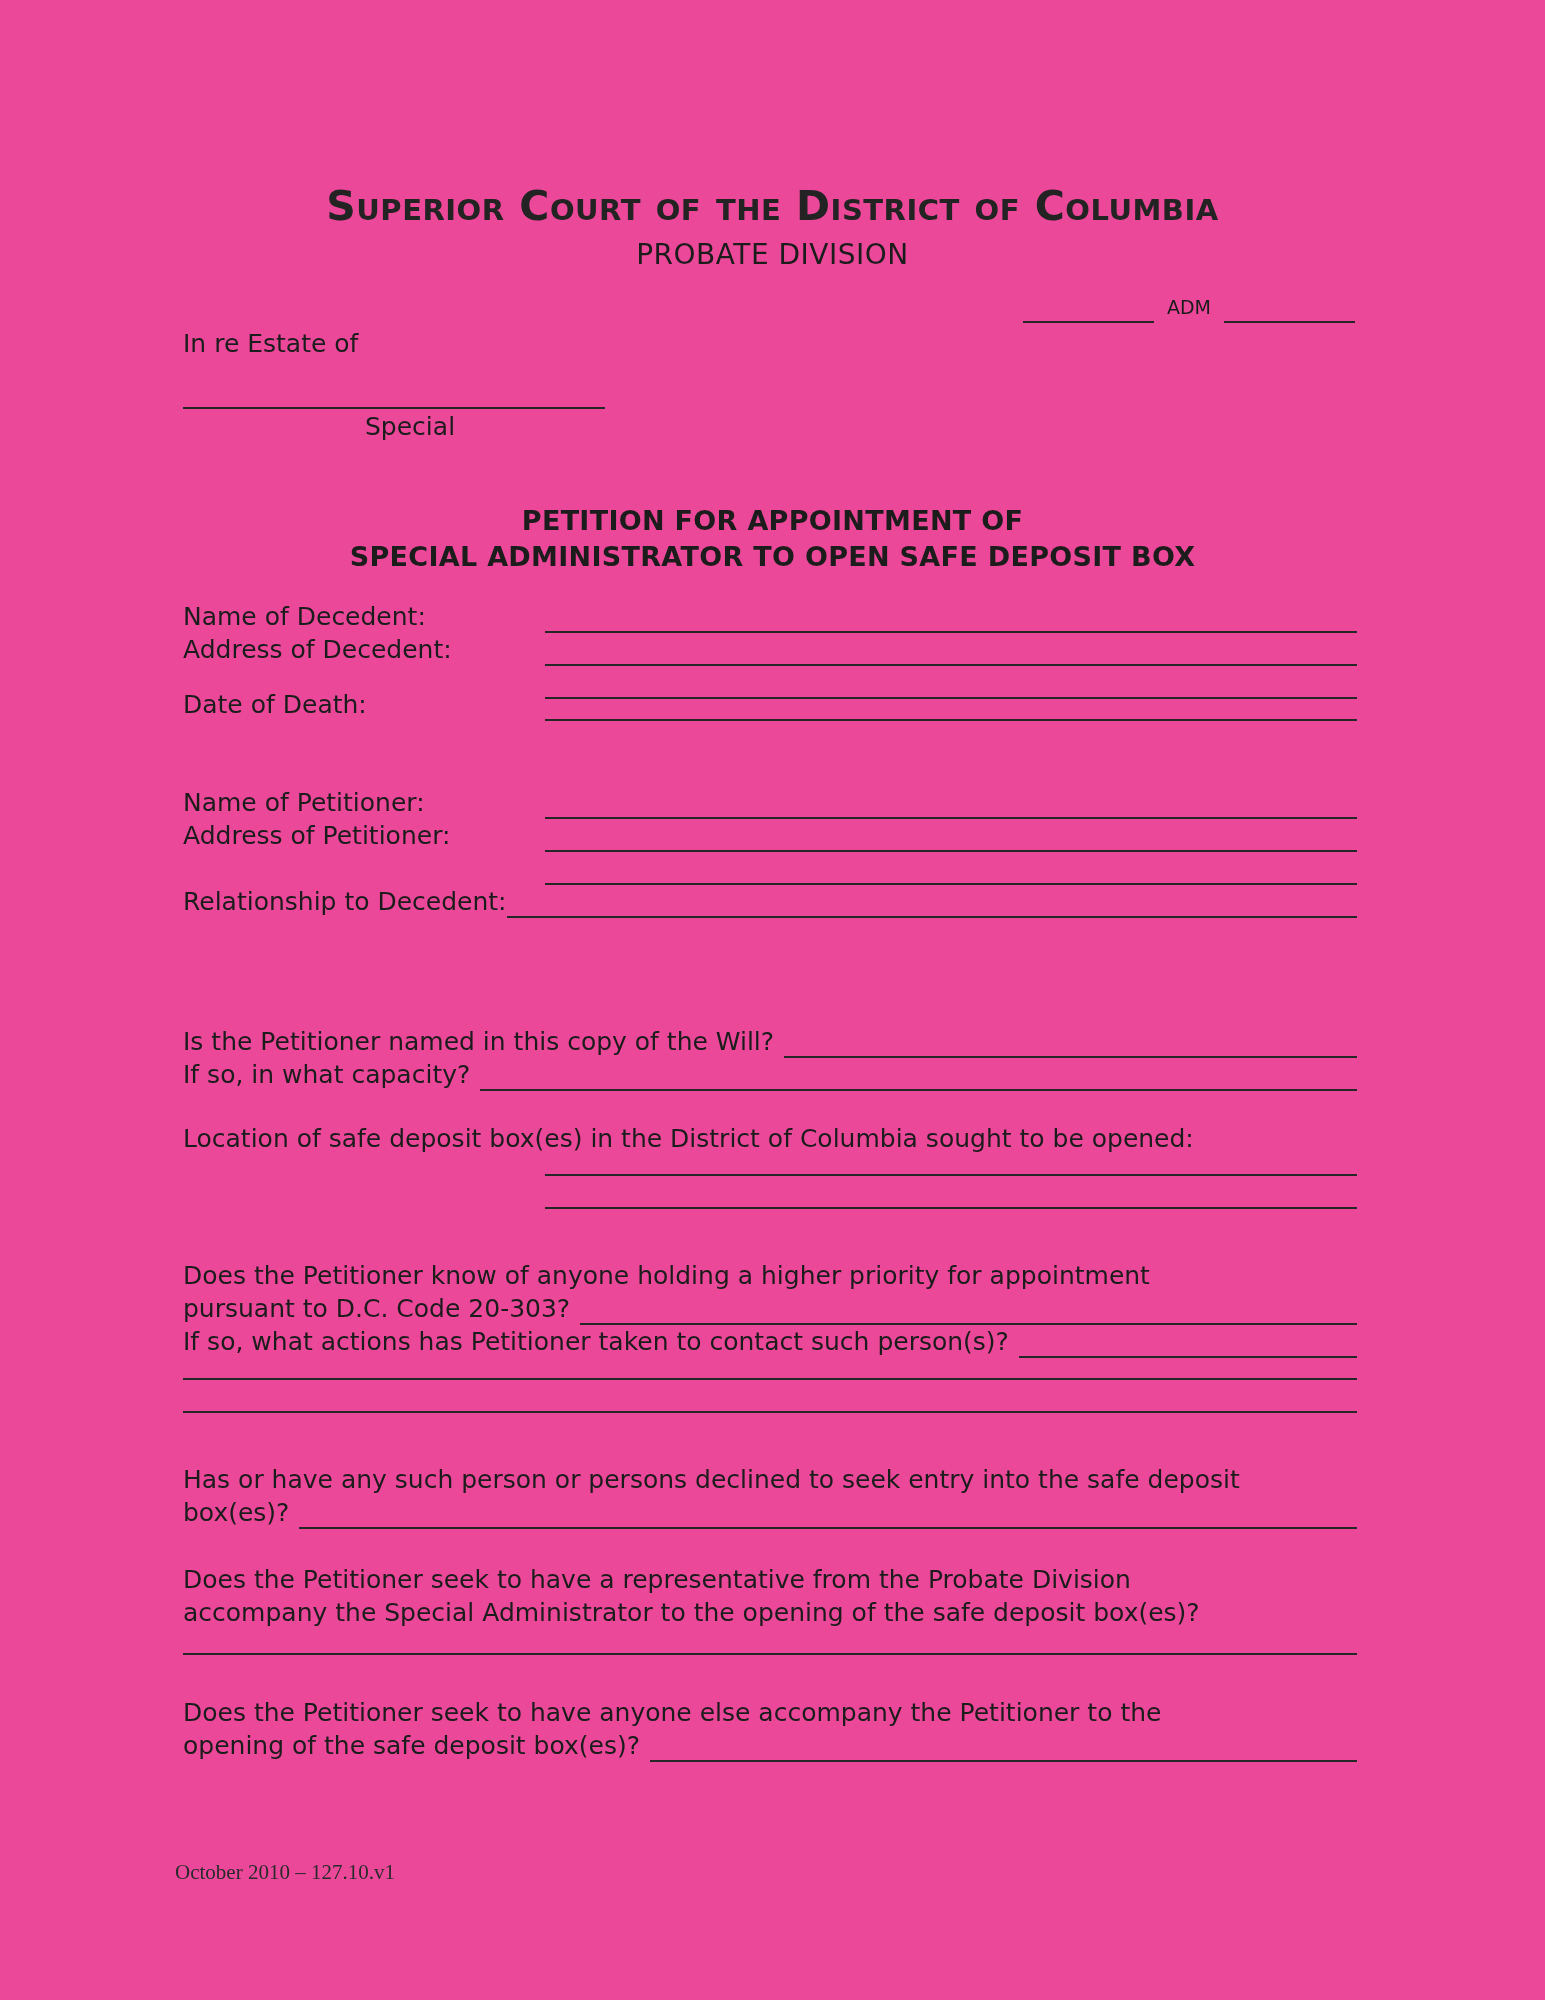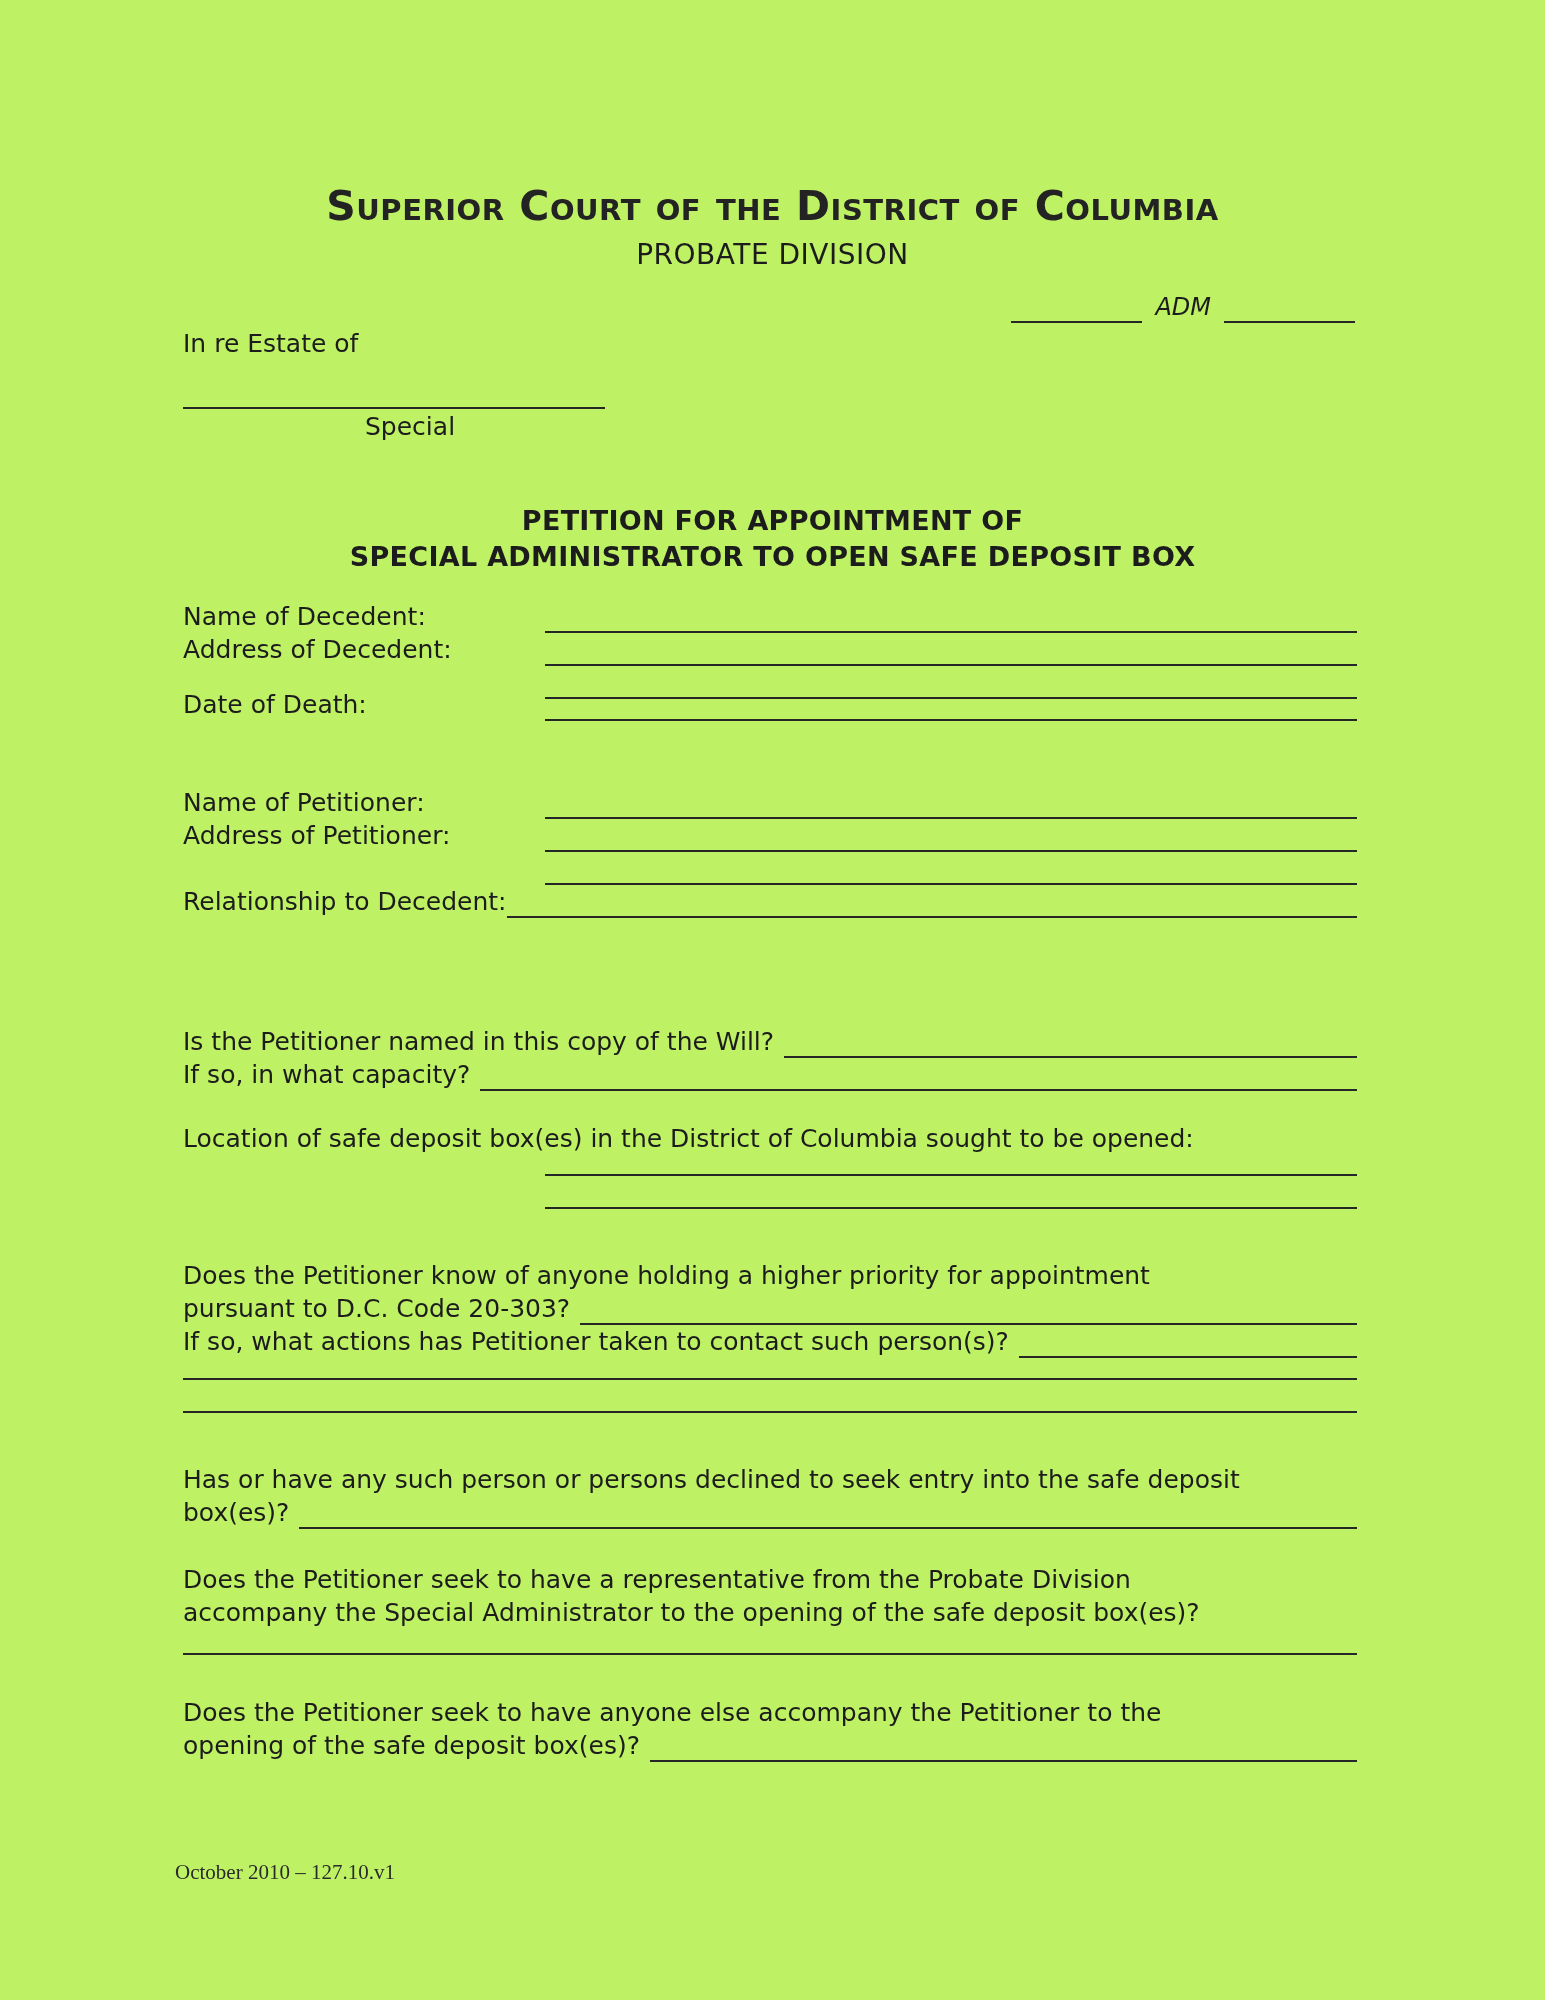--- a/index.html
+++ b/index.html
@@ -1,20 +1,20 @@
 <!DOCTYPE html>
 <html><head>
 <meta charset="utf-8">
 <style>
   html,body{margin:0;padding:0;background:#ffffff;}
   .page{
     position:relative;
     width:1545px;
     height:2000px;
-    background:#bef264;
+    background:#ec4899;
     font-family:"DejaVu Sans","Liberation Sans",sans-serif;
     color:#1c1c1c;
     overflow:hidden;
   }
   .abs{position:absolute;text-align:right;}
   .center{left:0;right:0;text-align:center;}
   .court-title{
     font-size:41px;
     font-weight:bold;
     font-variant:small-caps;
@@ -50,23 +50,22 @@
     line-height:36px;
     letter-spacing:0.3px;
   }
   .adm-row{
     position:absolute;
     top:292px;
     right:190px;
     display:flex;
     align-items:stretch;
     height:31px;
-    font-size:24px;
+    font-size:19px;
     line-height:31px;
-    font-style:italic;
   }
   .adm-blank{
     width:131px;
     border-bottom:2px solid #262626;
   }
   .adm-label{white-space:pre;padding:0 13px;}
   .footer{
     font-family:"Liberation Serif","DejaVu Serif",serif;
     font-size:21px;
     color:#2a2a2a;

